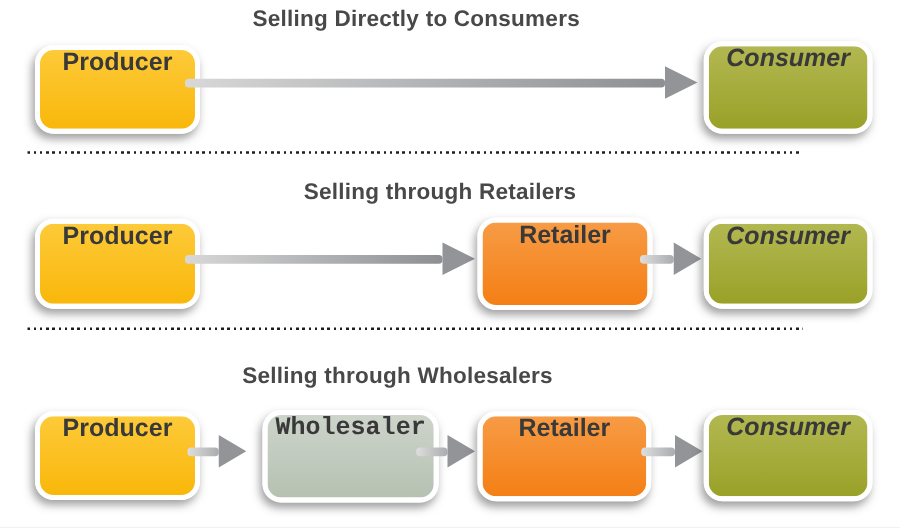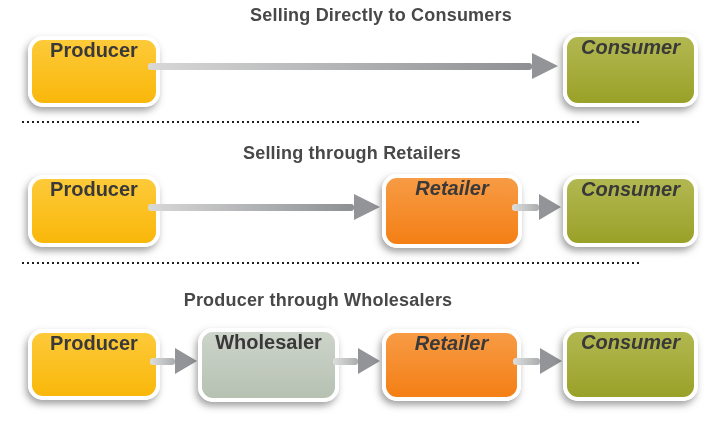--- a/index.html
+++ b/index.html
@@ -12,21 +12,21 @@
     color:#484848;text-align:center;
   }
   .node{
     position:absolute;border:4px solid #ffffff;border-radius:15px;
     box-shadow:-2px 4px 7px rgba(70,70,70,.50);
     display:flex;align-items:flex-start;justify-content:center;
     font-weight:bold;font-size:20px;color:#393939;
   }
   .node span{position:relative;top:-1px;}
   .producer  {background:linear-gradient(#fdca39,#f9b70a);}
-  .retailer  {background:linear-gradient(#f79b45,#f47f15);font-style:italic;}
+  .retailer  {background:linear-gradient(#f79b45,#f47f15);}
   .consumer  {background:linear-gradient(#b2b851,#9aa128);font-style:italic;}
   .wholesaler{background:linear-gradient(#cdd4ca,#b6c1b2);}
   .arrow{position:absolute;display:flex;align-items:center;height:26px;}
   .arrow .tail{
     flex:1;height:7px;border-radius:3px;
     background:linear-gradient(to right,#d8d8d8,#8d8f92);
   }
   .arrow.short .tail{background:linear-gradient(to right,#dedede,#aaacae);}
   .arrow .head{
     width:0;height:0;border-style:solid;
@@ -37,21 +37,21 @@
   .dotted{
     position:absolute;height:2px;
     background:repeating-linear-gradient(to right,#1e1e1e 0 2px,transparent 2px 5px);
   }
 </style>
 </head>
 <body>
 
 <div class="canvas">
 
-  <div class="section-title" style="left:0;top:5px;width:666px;margin-left:48px;">Selling Directly to Consumers</div>
+  <div class="section-title" style="left:0;top:5px;width:666px;">Selling Directly to Consumers</div>
 
   <div class="node producer" style="left:28px;top:36px;width:124px;height:63px;">
     <span>Producer</span>
   </div>
 
   <div class="arrow" style="left:148px;top:53px;width:410px;">
     <div class="tail"></div>
     <div class="head"></div>
   </div>
 
@@ -80,32 +80,32 @@
     <div class="tail"></div>
     <div class="head"></div>
   </div>
 
   <div class="node consumer" style="left:563px;top:175px;width:127px;height:64px;">
     <span>Consumer</span>
   </div>
 
   <div class="dotted" style="left:22px;top:262px;width:620px;"></div>
 
-  <div class="section-title" style="left:0;top:290px;width:636px;">Producer through Wholesalers</div>
+  <div class="section-title" style="left:0;top:290px;width:636px;">Selling through Wholesalers</div>
 
   <div class="node producer" style="left:28px;top:329px;width:124px;height:63px;">
     <span>Producer</span>
   </div>
 
   <div class="arrow short" style="left:150px;top:348px;width:47px;">
     <div class="tail"></div>
     <div class="head"></div>
   </div>
 
-  <div class="node wholesaler" style="left:198px;top:328px;width:133px;height:66px;">
+  <div class="node wholesaler" style="left:210px;top:328px;width:133px;height:66px;font-family:Liberation Mono, monospace;">
     <span>Wholesaler</span>
   </div>
 
   <div class="arrow short" style="left:333px;top:348px;width:47px;">
     <div class="tail"></div>
     <div class="head"></div>
   </div>
 
   <div class="node retailer" style="left:382px;top:329px;width:131px;height:64px;">
     <span>Retailer</span>

